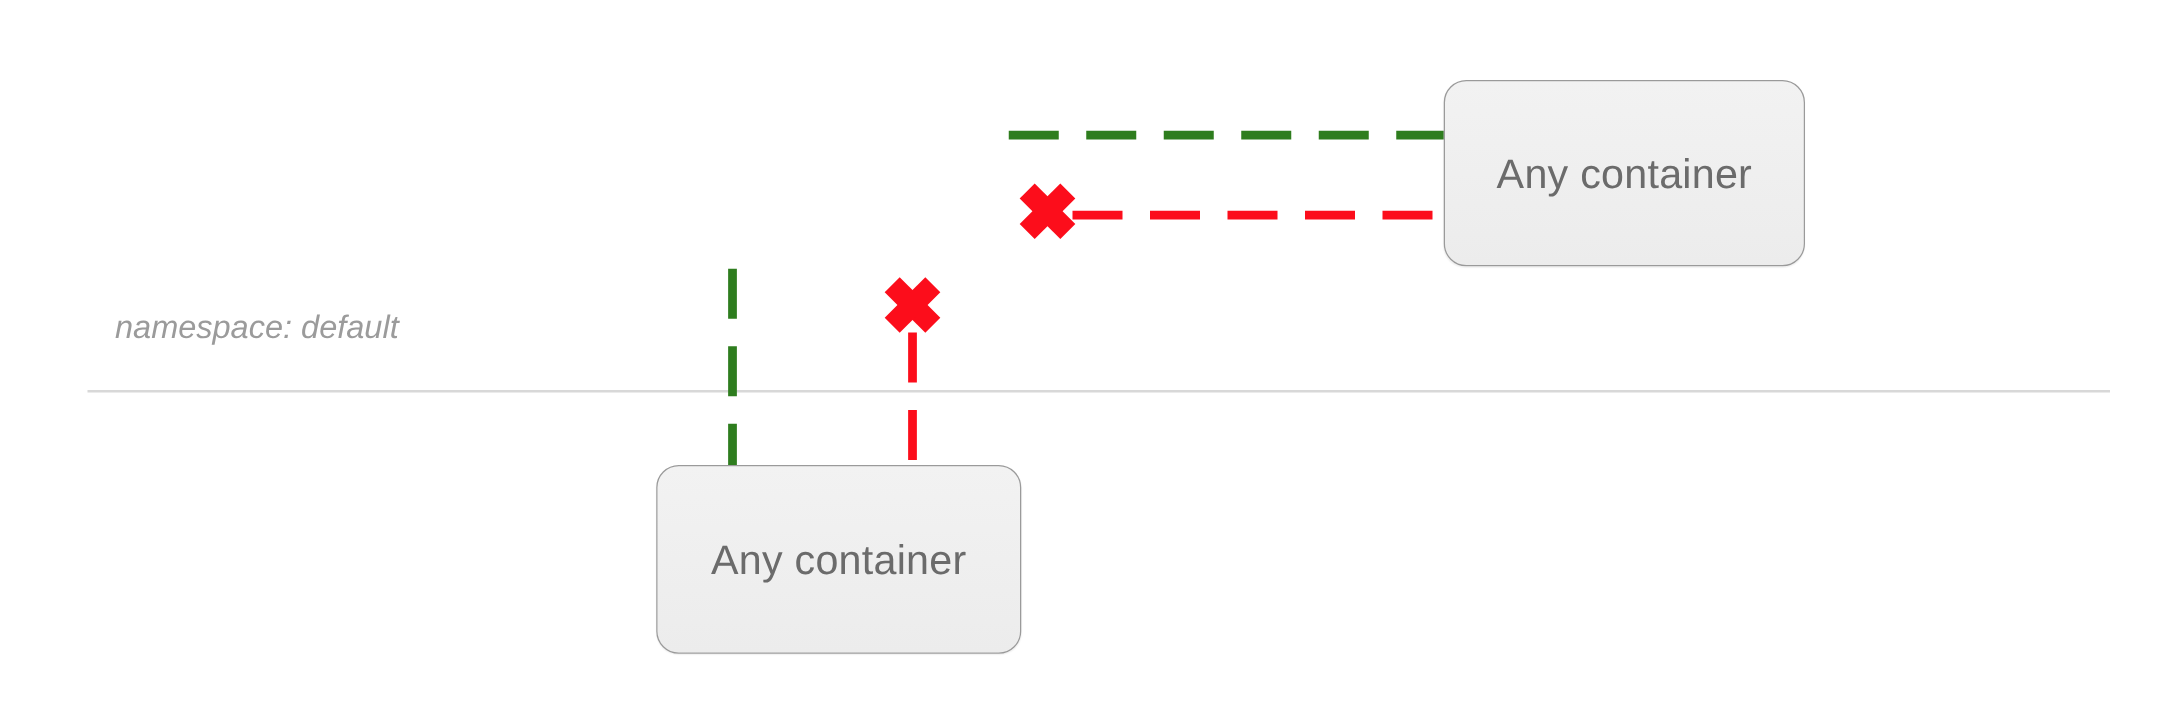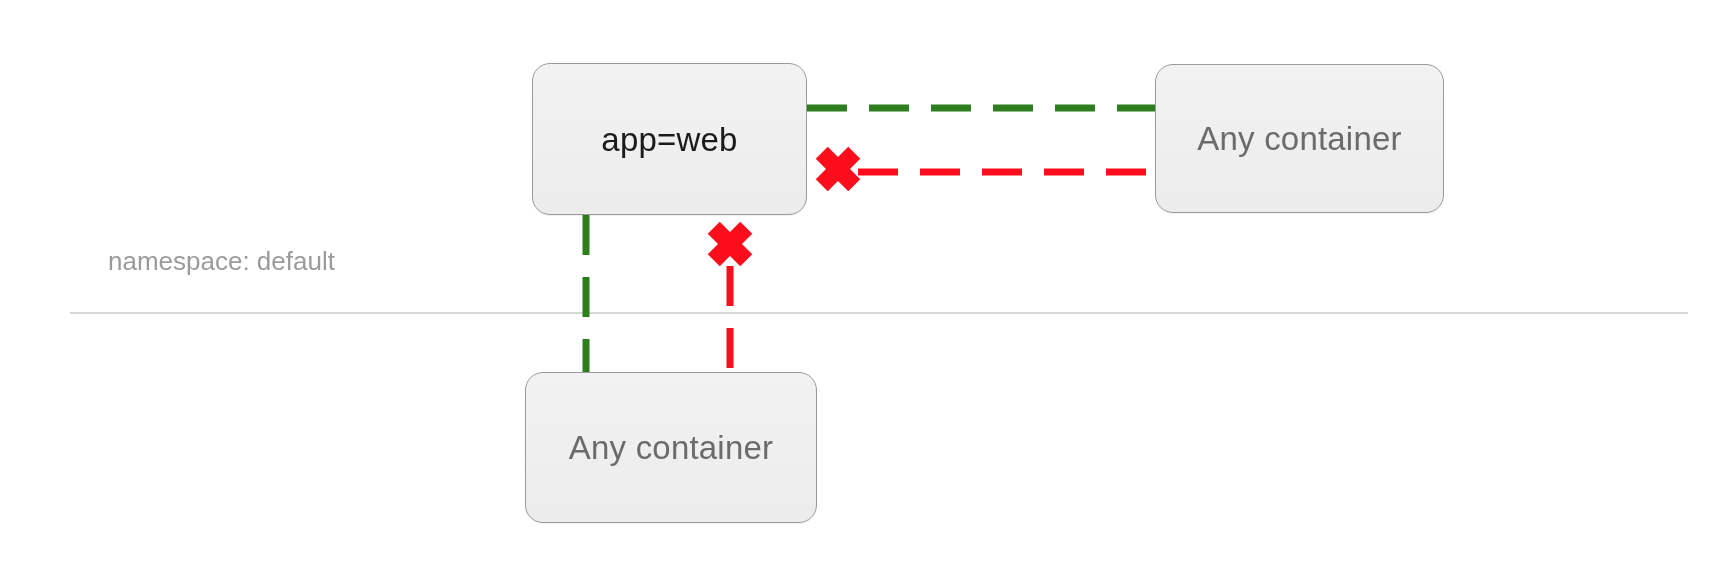--- a/index.html
+++ b/index.html
@@ -72,26 +72,23 @@
       <rect x="-23" y="-8.5" width="46" height="17" fill="#fc0d1b"></rect>
       <rect x="-8.5" y="-23" width="17" height="46" fill="#fc0d1b"></rect>
     </g>
 
     <g transform="translate(730,244) rotate(45)">
       <rect x="-23" y="-8.5" width="46" height="17" fill="#fc0d1b"></rect>
       <rect x="-8.5" y="-23" width="17" height="46" fill="#fc0d1b"></rect>
     </g>
   </svg>
 
-  <div class="zone-label" style="left:108px; top:248px;">namespace: default</div>
+  <div class="zone-label" style="left:92px; top:248px;font-style:italic;">namespace: default</div>
 
 
-  <div class="node-box" style="left:532px; top:63px; width:275px; height:152px;">
-    <span class="node-label dark">app=web</span>
-  </div>
 
   <div class="node-box" style="left:1155px; top:64px; width:289px; height:149px;">
     <span class="node-label muted">Any container</span>
   </div>
 
   <div class="node-box" style="left:525px; top:372px; width:292px; height:151px;">
     <span class="node-label muted">Any container</span>
   </div>
 
 </div>

